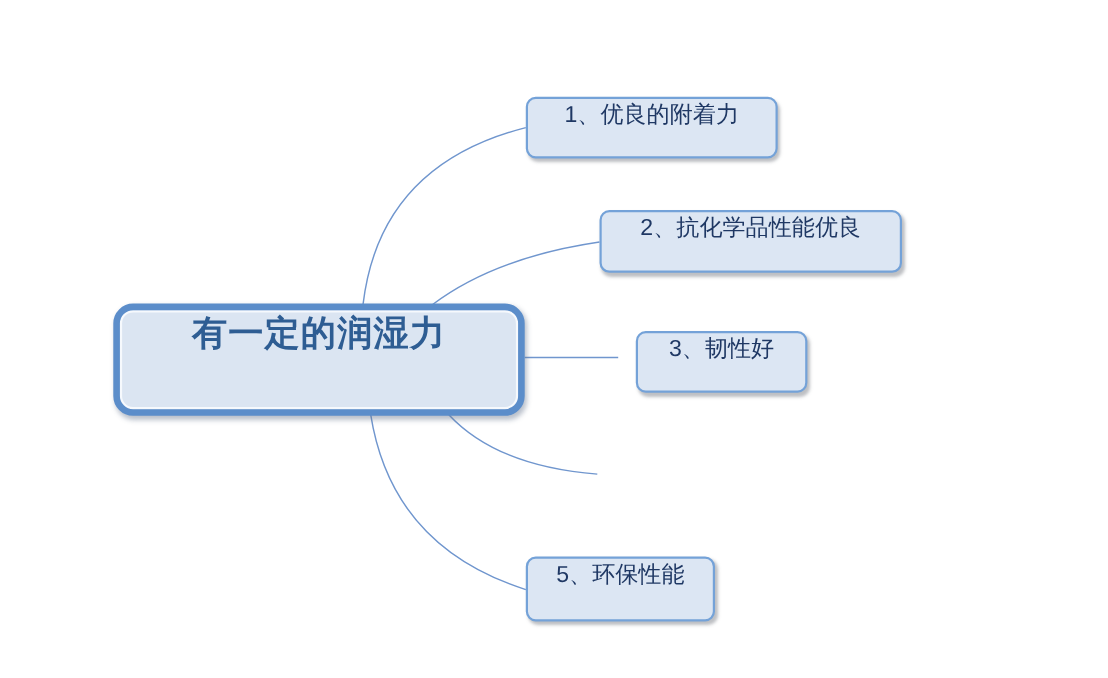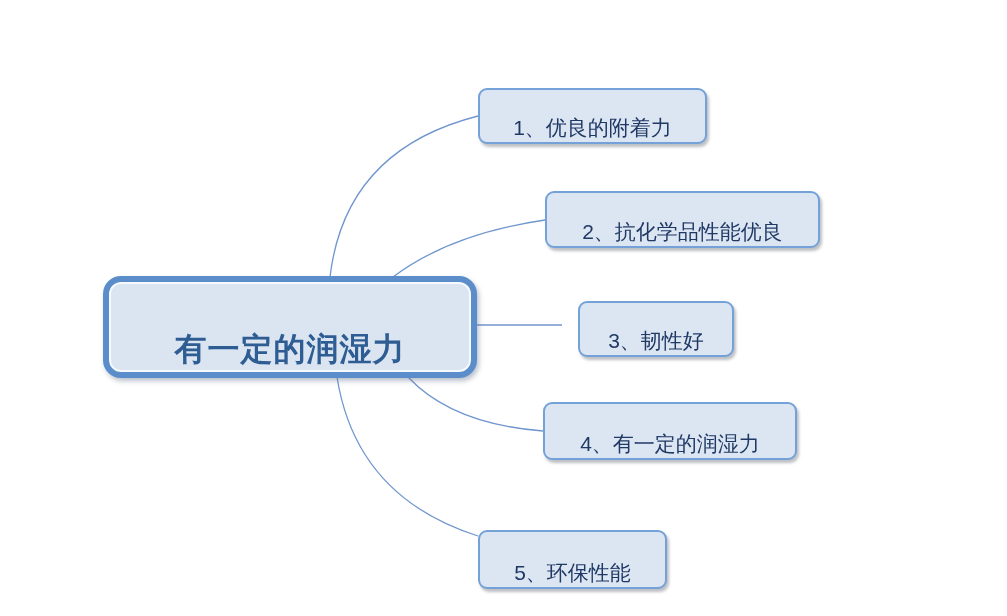--- a/index.html
+++ b/index.html
@@ -21,21 +21,21 @@
     position: absolute;
     left: 0;
     top: 0;
     width: 1007px;
     height: 616px;
     pointer-events: none;
   }
   .node {
     position: absolute;
     display: flex;
-    align-items: flex-end;
+    align-items: flex-start;
     justify-content: center;
     box-sizing: border-box;
     white-space: nowrap;
   }
   .central-node {
     left: 103px;
     top: 276px;
     width: 374px;
     height: 102px;
     background: #dbe5f2;
@@ -53,21 +53,21 @@
     border-radius: 9px;
     box-shadow: 2px 3px 3px rgba(90, 95, 105, 0.4);
     color: #1f3864;
     font-size: 21px;
     font-weight: normal;
   }
   .branch-1 { left: 478px; top: 88px;  width: 229px; height: 56px; }
   .branch-2 { left: 545px; top: 191px; width: 275px; height: 57px; }
   .branch-3 { left: 562px; top: 301px; width: 156px; height: 56px; margin-left: 16px; }
   .branch-4 { left: 543px; top: 402px; width: 254px; height: 58px; }
-  .branch-5 { left: 478px; top: 506px; width: 189px; height: 59px; margin-top: 24px; }
+  .branch-5 { left: 478px; top: 506px; width: 172px; height: 59px; }
   .node-label {
     pointer-events: none;
   }
 </style>
 </head>
 <body>
 
 <div class="canvas">
 
   <svg class="connectors" viewBox="0 0 1007 616" xmlns="http://www.w3.org/2000/svg">
@@ -87,21 +87,18 @@
   </div>
 
   <div class="node branch-node branch-2">
     <span class="node-label">2、抗化学品性能优良</span>
   </div>
 
   <div class="node branch-node branch-3">
     <span class="node-label">3、韧性好</span>
   </div>
 
-  <div class="node branch-node branch-4">
-    <span class="node-label">4、有一定的润湿力</span>
-  </div>
 
   <div class="node branch-node branch-5">
     <span class="node-label">5、环保性能</span>
   </div>
 
 </div>
 
 </body></html>

